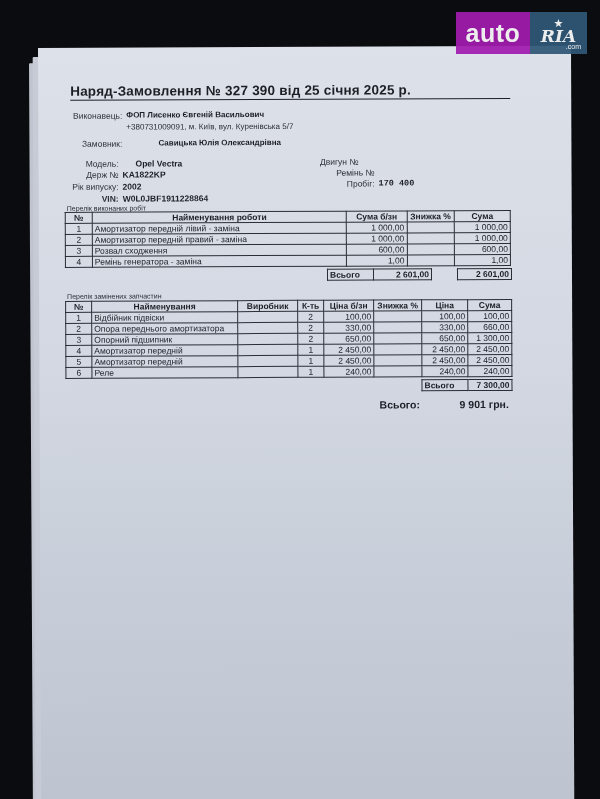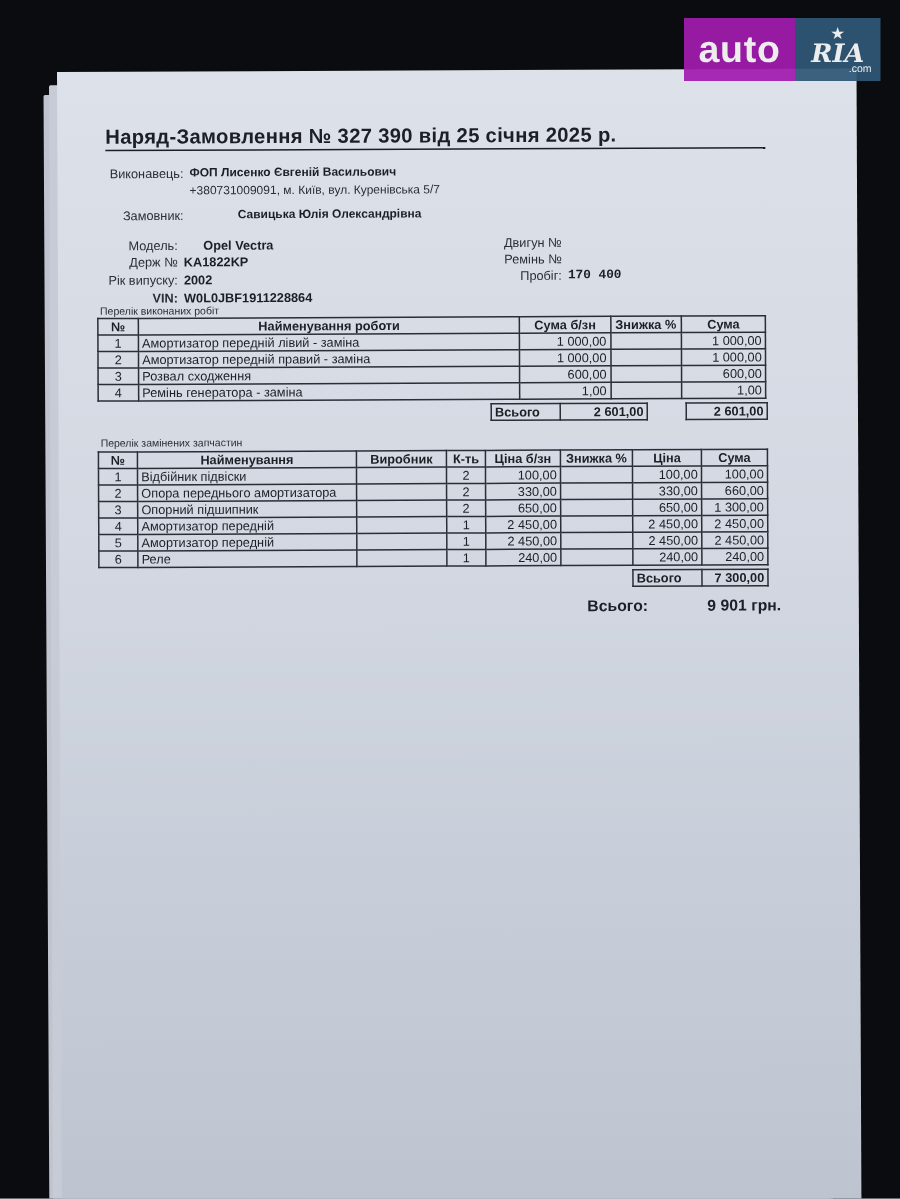--- a/index.html
+++ b/index.html
@@ -52,21 +52,21 @@
     }
     table.grid th, table.grid td {
       border:1px solid #2a2e36; padding:0 2px; height:10px; line-height:10px;
       white-space:nowrap; overflow:hidden;
     }
     table.grid th { font-weight:bold; text-align:center; }
     td.c { text-align:center; }
     td.r { text-align:right; }
     td.noborder { border:none !important; }
     td.bold { font-weight:bold; }
-    .grand { position:absolute; font-size:10.5px; font-weight:bold;margin-left:12px; }
+    .grand { position:absolute; font-size:10.5px; font-weight:bold; }
     .section-cap { position:absolute; font-size:7px; color:#2a2e36; }
   </style>
 </head>
 <body>
 
 <div class="page-back b1"></div>
 <div class="page-back b2"></div>
 
 <div class="paper">
 
@@ -81,21 +81,21 @@
 
   <div class="lbl" style="left:0px; top:111px; width:80px;">Модель:</div>
   <div class="val" style="left:74px; top:111px;margin-left:23px;">Opel Vectra</div>
   <div class="lbl" style="left:0px; top:122px; width:80px;">Держ №</div>
   <div class="val" style="left:84px; top:122px;">KA1822KP</div>
   <div class="lbl" style="left:0px; top:134px; width:80px;">Рік випуску:</div>
   <div class="val" style="left:84px; top:134px;">2002</div>
   <div class="lbl" style="left:0px; top:146px; width:80px;font-weight:bold;">VIN:</div>
   <div class="val" style="left:84px; top:146px;">W0L0JBF1911228864</div>
 
-  <div class="lbl" style="left:240px; top:110px; width:96px;">Двигун №</div>
+  <div class="lbl" style="left:224px; top:110px; width:96px;">Двигун №</div>
   <div class="val" style="left:340px; top:110px;"></div>
   <div class="lbl" style="left:240px; top:121px; width:96px;">Ремінь №</div>
   <div class="val" style="left:340px; top:121px;"></div>
   <div class="lbl" style="left:240px; top:132px; width:96px;">Пробіг:</div>
   <div class="val" style="left:340px; top:132px;font-family:Liberation Mono, monospace;">170 400</div>
 
   <div class="section-cap" style="left:28px; top:157px;">Перелік виконаних робіт</div>
   <table class="grid" style="left:26px; top:164px; width:446px;">
     <colgroup>
       <col style="width:26px">

